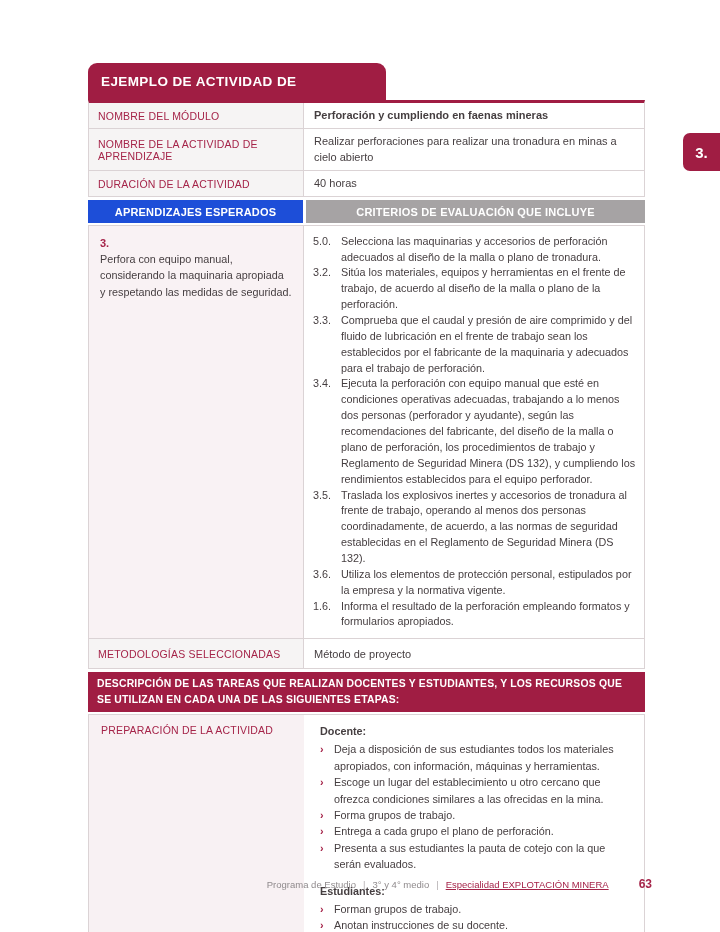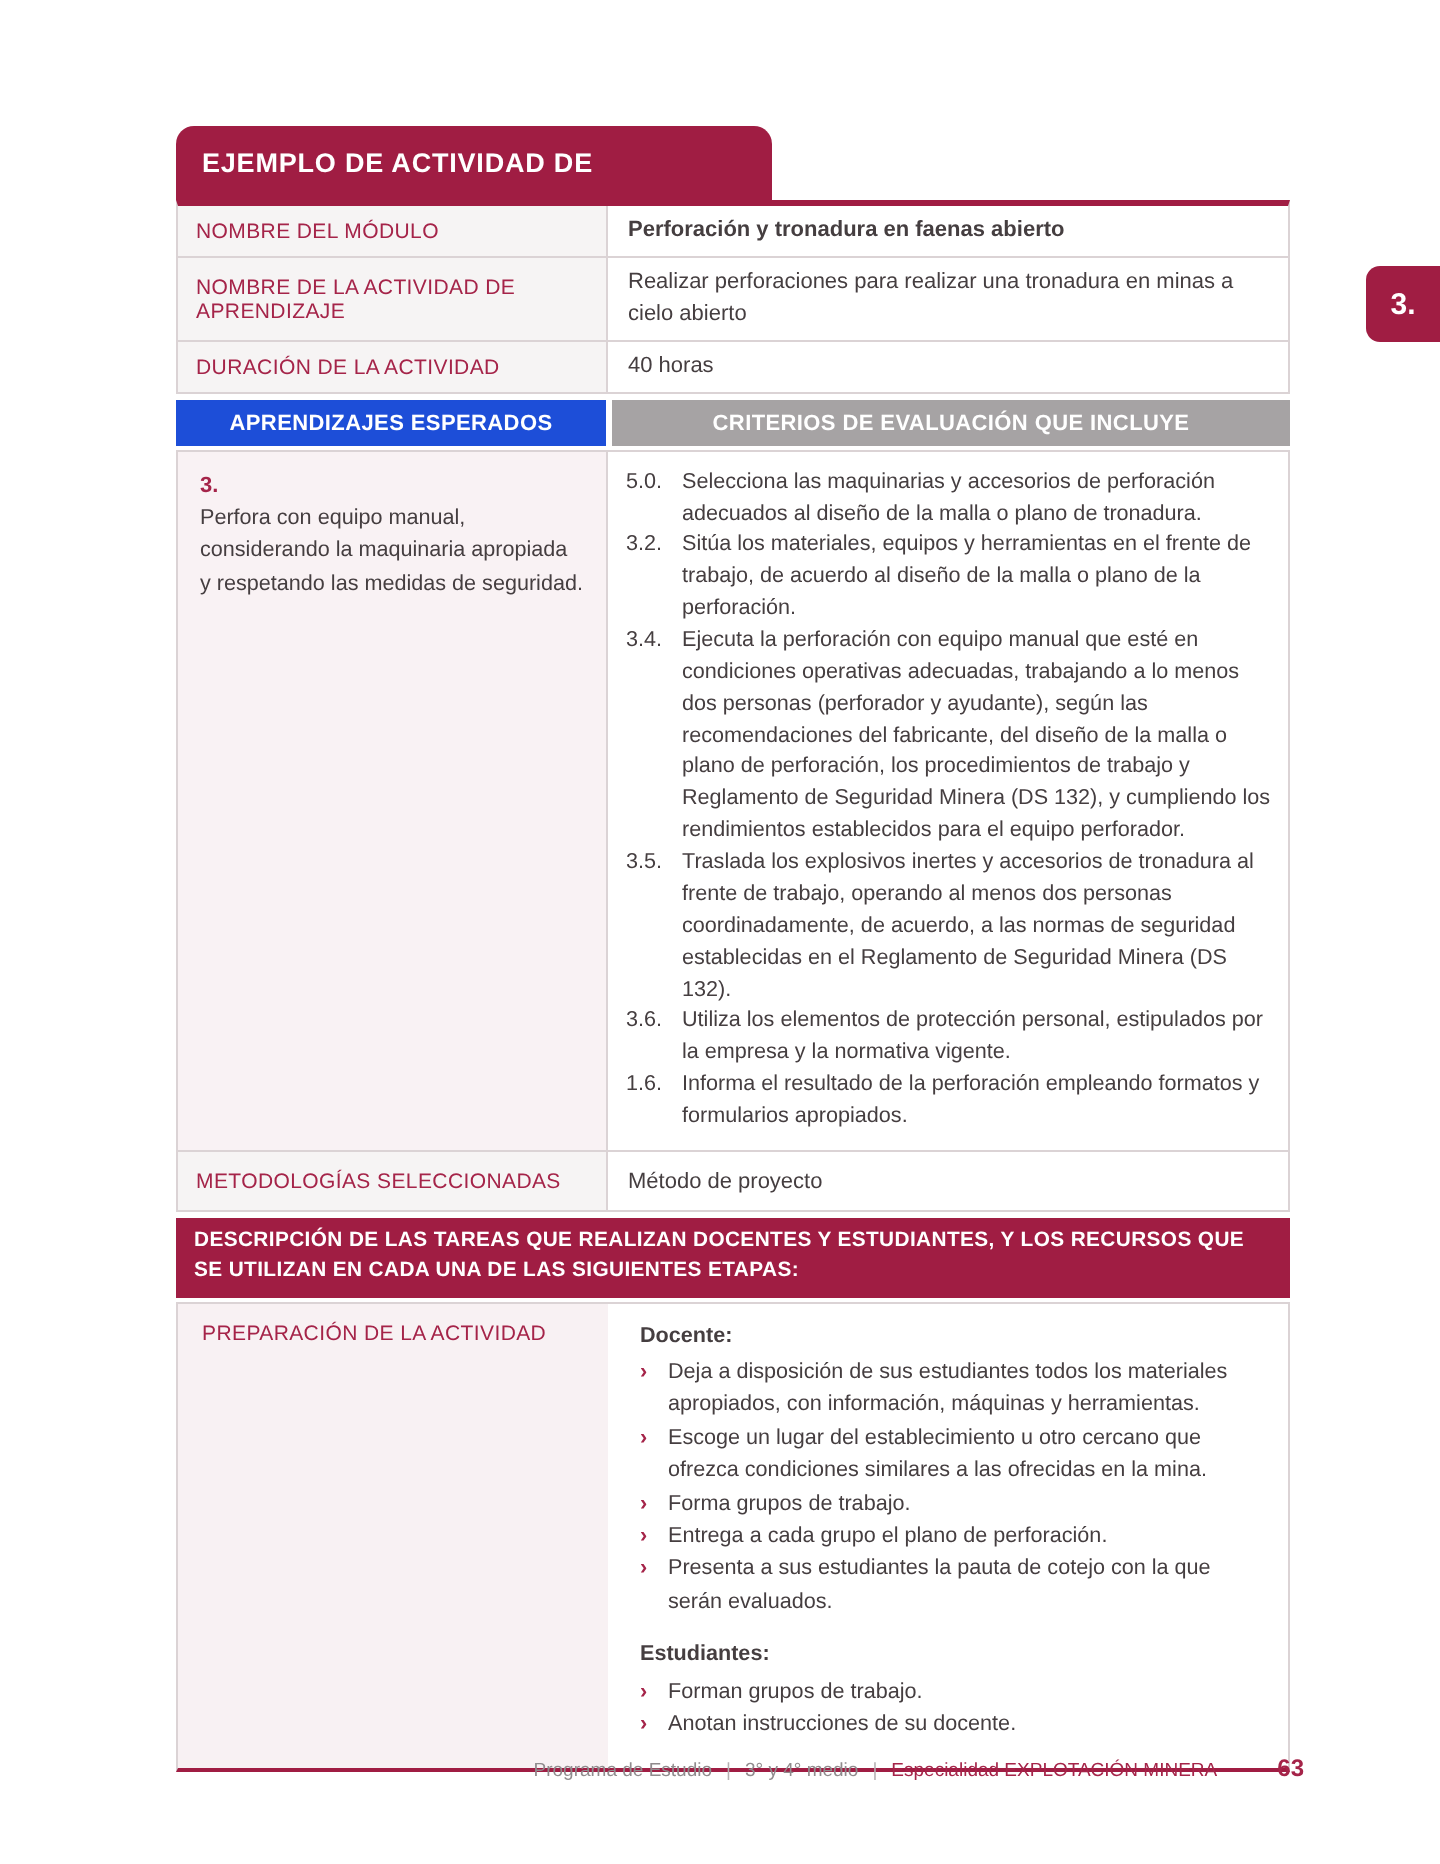--- a/index.html
+++ b/index.html
@@ -66,40 +66,40 @@
 
   
   .side-tab { position:absolute; right:0; top:133px; width:37px; height:38px;
     background:#a01d43; color:#fff; border-radius:7px 0 0 7px; font-weight:bold;
     font-size:15px; display:flex; align-items:center; justify-content:center; }
 
   
   .footer { position:absolute; left:0; top:877px; width:652px; display:flex;
     justify-content:flex-end; align-items:baseline; font-size:9.5px; color:#908b8d; }
   .footer .sep { margin:0 7px; color:#b5b0b2; }
-  .footer-specialty { color:#a52449; }
+  .footer-specialty { color:#a52449;text-decoration:underline; }
   .footer-page { color:#a52449; font-size:12px; font-weight:bold; margin-left:30px; }
 </style>
 </head>
 <body>
 
 <div class="page">
 
   <div class="side-tab">
     <span>3.</span>
   </div>
 
   <div class="doc">
 
     <div class="title-tab">EJEMPLO DE ACTIVIDAD DE APRENDIZAJE</div>
 
     <div class="info-table">
       <div class="info-row">
         <div class="info-label">NOMBRE DEL MÓDULO</div>
-        <div class="info-value v-bold">Perforación y tronadura en faenas abierto</div>
+        <div class="info-value v-bold">Perforación y cumpliendo en faenas mineras</div>
       </div>
       <div class="info-row">
         <div class="info-label">NOMBRE DE LA ACTIVIDAD DE APRENDIZAJE</div>
         <div class="info-value">Realizar perforaciones para realizar una tronadura en minas a cielo abierto</div>
       </div>
       <div class="info-row">
         <div class="info-label">DURACIÓN DE LA ACTIVIDAD</div>
         <div class="info-value">40 horas</div>
       </div>
     </div>
@@ -119,20 +119,24 @@
           <div class="crit">
             <span class="crit-num">5.0.</span>
             <span class="crit-text">Selecciona las maquinarias y accesorios de perforación adecuados al diseño de la malla o plano de tronadura.</span>
           </div>
 
           <div class="crit">
             <span class="crit-num">3.2.</span>
             <span class="crit-text">Sitúa los materiales, equipos y herramientas en el frente de trabajo, de acuerdo al diseño de la malla o plano de la perforación.</span>
           </div>
 
+          <div class="crit">
+            <span class="crit-num">3.3.</span>
+            <span class="crit-text">Comprueba que el caudal y presión de aire comprimido y del fluido de lubricación en el frente de trabajo sean los establecidos por el fabricante de la maquinaria y adecuados para el trabajo de perforación.</span>
+          </div>
 
           <div class="crit">
             <span class="crit-num">3.4.</span>
             <span class="crit-text">Ejecuta la perforación con equipo manual que esté en condiciones operativas adecuadas, trabajando a lo menos dos personas (perforador y ayudante), según las recomendaciones del fabricante, del diseño de la malla o plano de perforación, los procedimientos de trabajo y Reglamento de Seguridad Minera (DS 132), y cumpliendo los rendimientos establecidos para el equipo perforador.</span>
           </div>
 
           <div class="crit">
             <span class="crit-num">3.5.</span>
             <span class="crit-text">Traslada los explosivos inertes y accesorios de tronadura al frente de trabajo, operando al menos dos personas coordinadamente, de acuerdo, a las normas de seguridad establecidas en el Reglamento de Seguridad Minera (DS 132).</span>
           </div>

